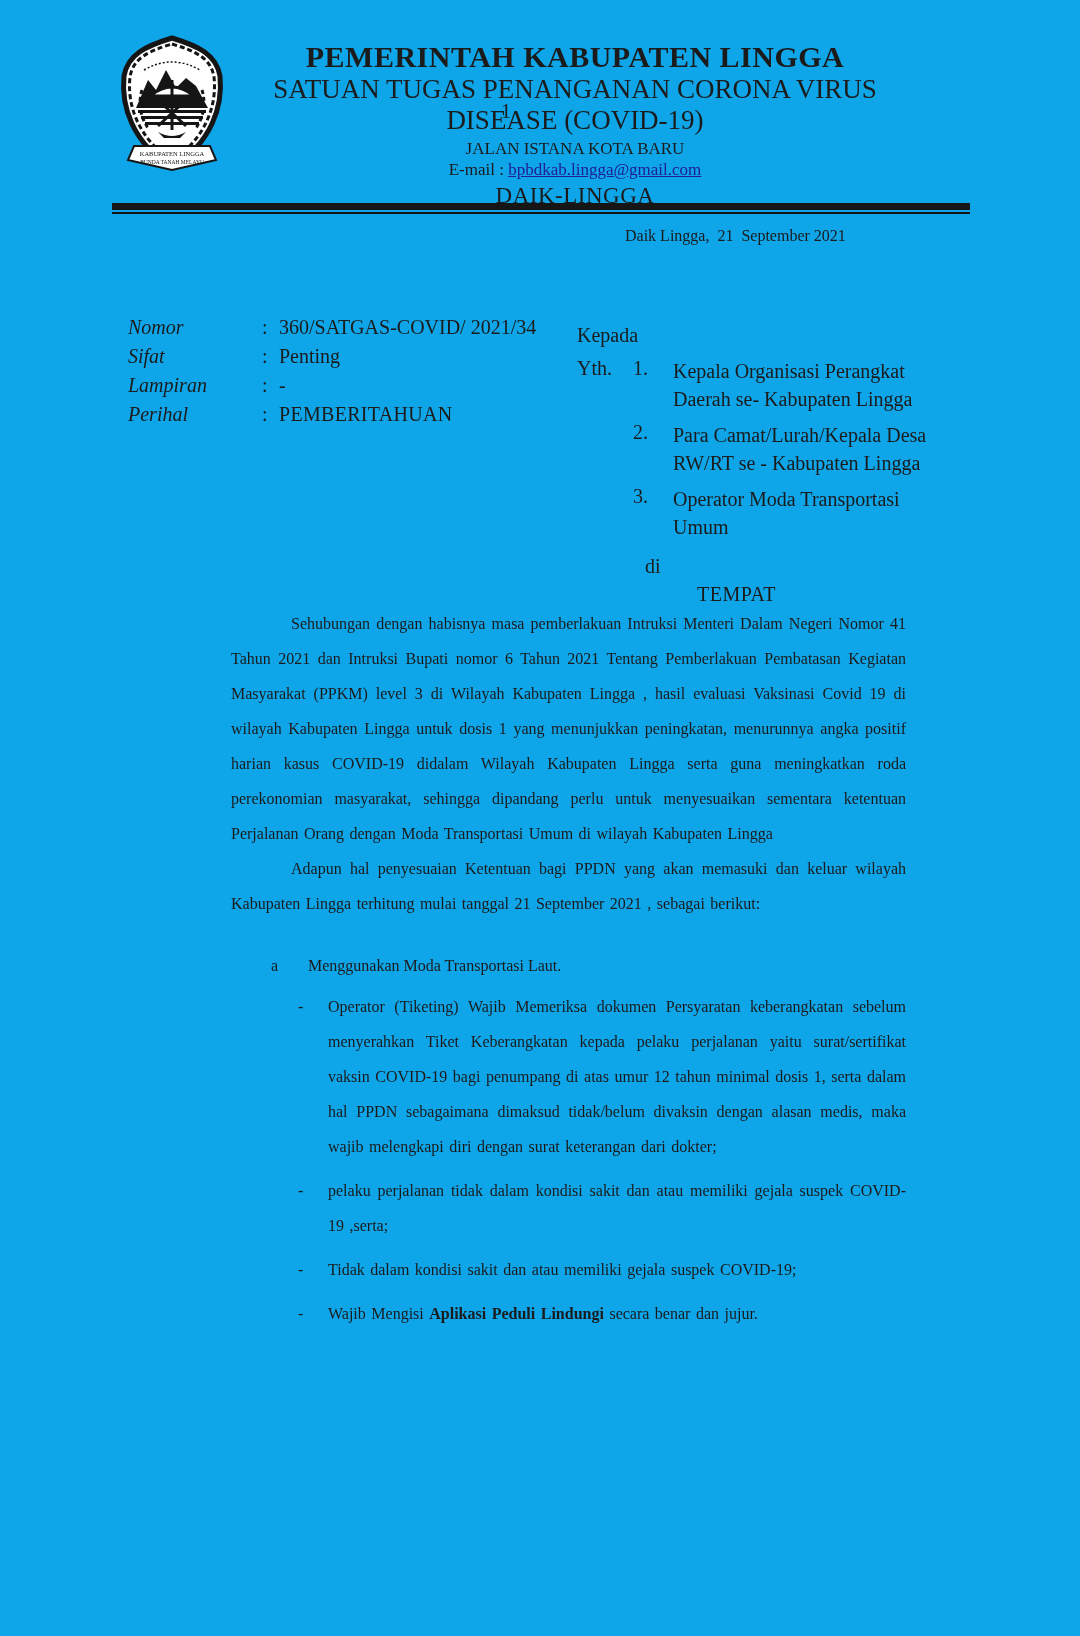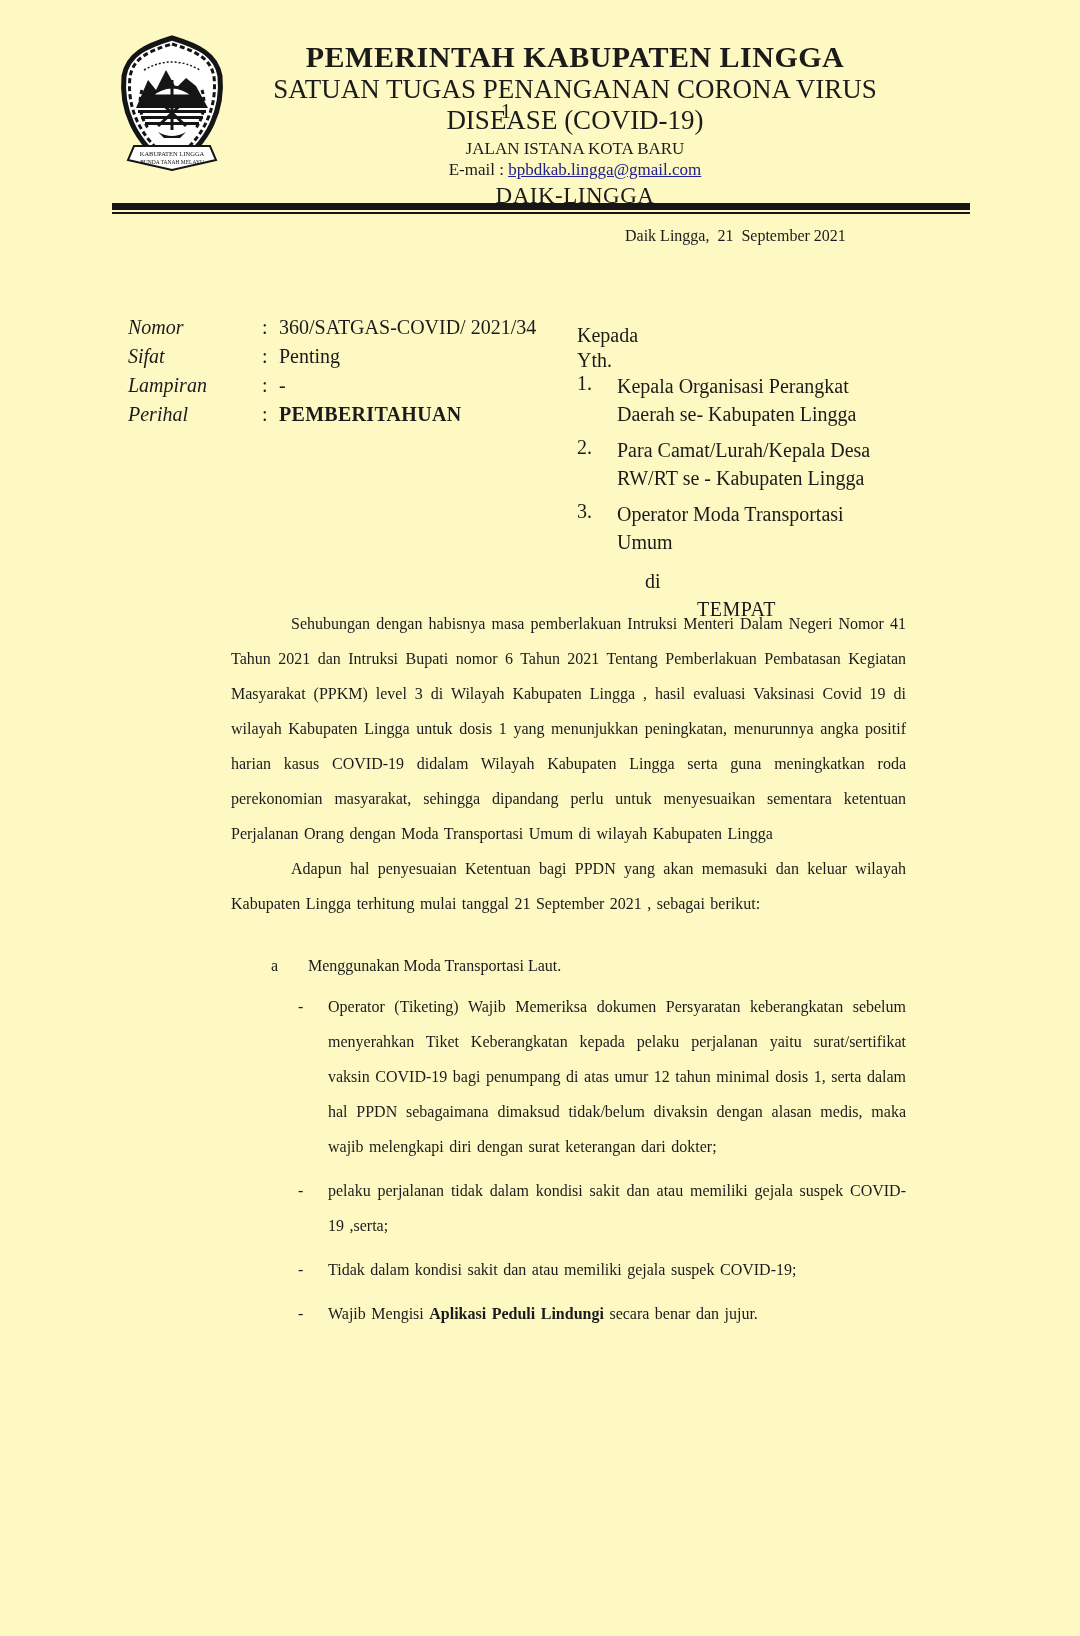--- a/index.html
+++ b/index.html
@@ -1,19 +1,19 @@
 <!DOCTYPE html>
 <html><head>
 <meta charset="utf-8">
 <style>
   html,body{margin:0;padding:0;background:#ffffff;}
   .page{
     position:relative;
     width:1080px;height:1636px;
-    background:#fef9c3;
+    background:#0ea5e9;
     font-family:"Liberation Serif", serif;
     color:#1b1b1b;
     overflow:hidden;
   }
   
   .seal{position:absolute;left:114px;top:34px;width:116px;height:144px;}
   .head-text{position:absolute;left:235px;top:40px;width:680px;text-align:center;}
   .org1{font-size:30px;font-weight:bold;line-height:34px;letter-spacing:0.5px;}
   .org2{font-size:27px;line-height:31px;}
   .org3{font-size:27px;line-height:31px;position:relative;}
@@ -30,25 +30,25 @@
     border-top:7px solid #161616;border-bottom:2px solid #161616;
     box-sizing:border-box;
   }
   
   .date-line{position:absolute;left:625px;top:227px;font-size:16px;white-space:pre;}
   
   .meta{position:absolute;left:128px;top:316px;font-size:20px;}
   .meta-row{display:flex;height:29px;}
   .meta-label{width:134px;flex:none;font-style:italic;}
   .meta-colon{width:17px;flex:none;}
-  .meta-row:last-child .meta-value{font-weight:bold;letter-spacing:0.3px;}
+  .meta-row:last-child .meta-value{font-weight:normal;letter-spacing:0.3px;}
   
   .kepada-block{position:absolute;left:577px;top:322px;width:350px;font-size:20px;}
   .kepada{line-height:26px;}
-  .yth-row{display:flex;margin-top:1px;flex-direction:column;}
+  .yth-row{display:flex;margin-top:9px;}
   .yth{width:56px;flex:none;}
   .k-items{flex:1;}
   .k-item{display:flex;margin-bottom:8px;}
   .k-num{width:40px;flex:none;}
   .k-text{width:255px;line-height:28px;}
   .di{margin-left:68px;margin-top:4px;line-height:26px;}
   .tempat{margin-left:120px;margin-top:4px;letter-spacing:0.5px;}
   
   .body-block{position:absolute;left:231px;top:606px;width:675px;font-size:16px;}
   .body-block p{margin:0;text-align:justify;text-indent:60px;line-height:35px;word-spacing:1.5px;}

